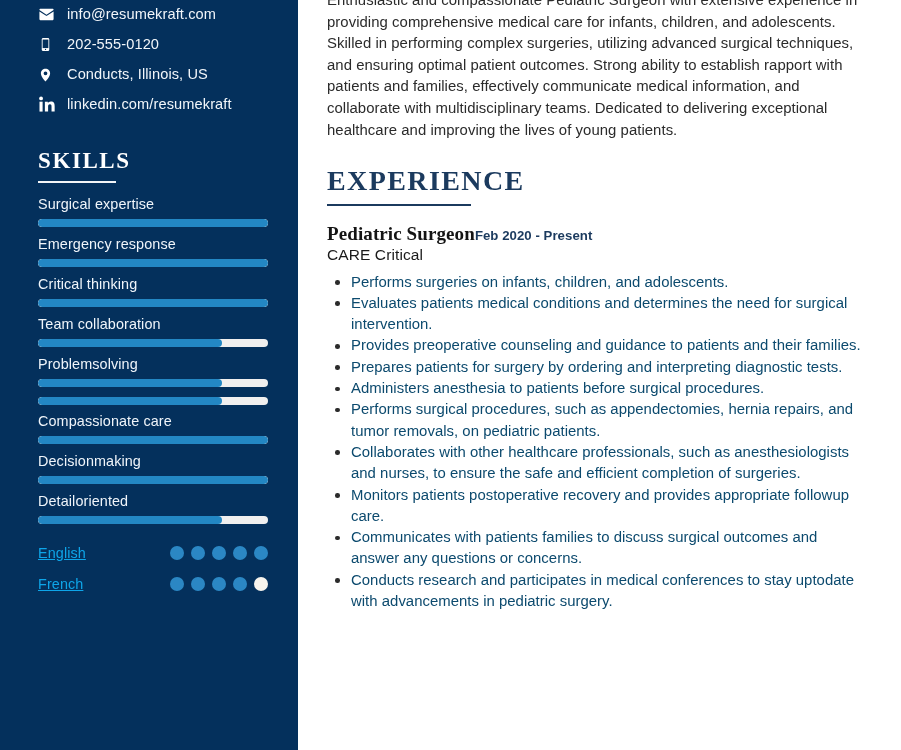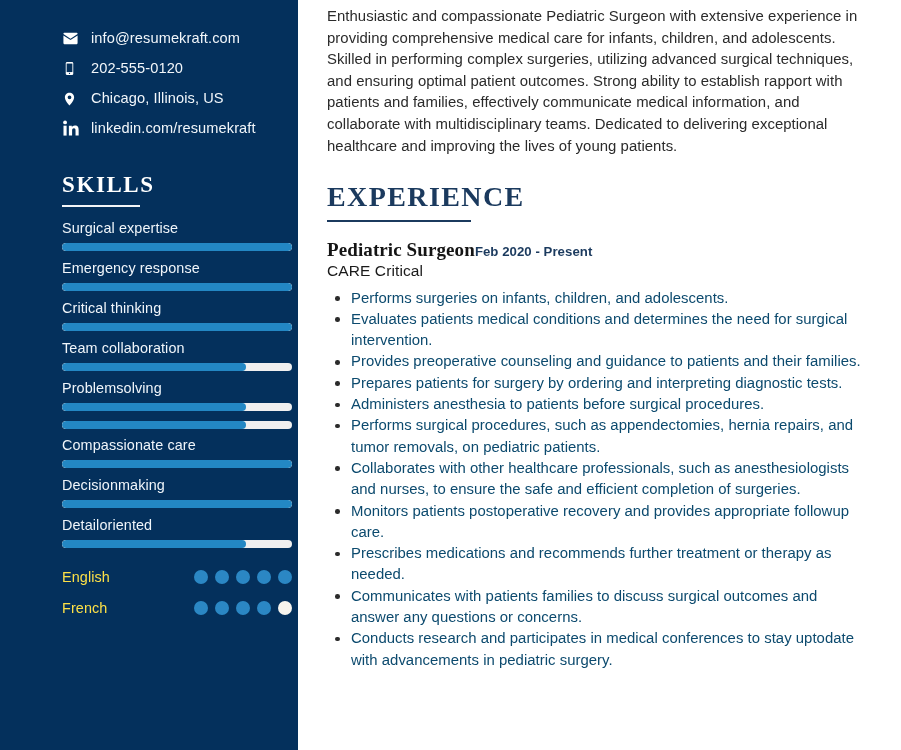--- a/index.html
+++ b/index.html
@@ -28,22 +28,21 @@
     width: 298px;
     min-width: 298px;
     background: #04305c;
     color: #ffffff;
     box-sizing: border-box;
     padding: 0 0 0 0;
     position: relative;
     overflow: hidden;
   }
   .sidebar-inner {
-    padding: 24px 28px 0 38px;
-    margin-left: 24px;
+    padding: 0 28px 0 38px;
   }
 
   
   .contact-list {
     list-style: none;
     margin: 0;
     padding: 0;
   }
   .contact-item {
     display: flex;
@@ -128,43 +127,44 @@
   }
   .lang-row {
     display: flex;
     align-items: center;
     justify-content: space-between;
     height: 31px;
     width: 230px;
   }
   .lang-name {
     font-size: 14.4px;
-    color: #fde047;
+    color: #0ea5e9;
     line-height: 1;
     letter-spacing: 0.1px;
+    text-decoration: underline;
   }
   .lang-dots {
     display: flex;
     gap: 7px;
   }
   .dot {
     width: 14px;
     height: 14px;
     border-radius: 50%;
     background: #2b87c4;
   }
   .dot.empty {
     background: #f7f4ee;
   }
 
   
   .main {
     flex: 1;
     box-sizing: border-box;
-    padding: 16px 32px 0 29px;
+    padding: 0 32px 0 29px;
     overflow: hidden;
   }
   .summary {
     margin: 0;
     padding-top: 0;
     font-size: 14.9px;
     line-height: 21.6px;
     color: #2b2b2b;
     letter-spacing: 0.05px;
     margin-top: -10px;
@@ -271,21 +271,21 @@
               </svg>
             </span>
             <span class="contact-text">202-555-0120</span>
           </li>
           <li class="contact-item">
             <span class="contact-icon">
               <svg width="15" height="18" viewBox="0 0 24 24" fill="currentColor">
                 <path d="M12 1.8c-4.1 0-7.4 3.3-7.4 7.4 0 5.4 6.6 12.4 6.9 12.7.3.3.7.3 1 0 .3-.3 6.9-7.3 6.9-12.7 0-4.1-3.3-7.4-7.4-7.4zm0 10.4a3 3 0 110-6 3 3 0 010 6z"></path>
               </svg>
             </span>
-            <span class="contact-text">Chicago, Illinois, US</span>
+            <span class="contact-text">Conducts, Illinois, US</span>
           </li>
           <li class="contact-item">
             <span class="contact-icon">
               <svg width="18" height="17" viewBox="0 0 24 24" fill="currentColor">
                 <rect x="1.4" y="8" width="4.4" height="14"></rect>
                 <circle cx="3.6" cy="3.4" r="2.7"></circle>
                 <path d="M9 8h4.2v1.95h.06c.6-1.1 2.05-2.25 4.2-2.25 4.5 0 5.34 2.85 5.34 6.57V22h-4.4v-6.6c0-1.58-.03-3.6-2.25-3.6-2.25 0-2.6 1.7-2.6 3.48V22H9V8z"></path>
               </svg>
             </span>
             <span class="contact-text">linkedin.com/resumekraft</span>
@@ -398,21 +398,20 @@
           <div class="job-company">CARE Critical</div>
           <ul class="bullets">
             <li>Performs surgeries on infants, children, and adolescents.</li>
             <li>Evaluates patients medical conditions and determines the need for surgical intervention.</li>
             <li>Provides preoperative counseling and guidance to patients and their families.</li>
             <li>Prepares patients for surgery by ordering and interpreting diagnostic tests.</li>
             <li>Administers anesthesia to patients before surgical procedures.</li>
             <li>Performs surgical procedures, such as appendectomies, hernia repairs, and tumor removals, on pediatric patients.</li>
             <li>Collaborates with other healthcare professionals, such as anesthesiologists and nurses, to ensure the safe and efficient completion of surgeries.</li>
             <li>Monitors patients postoperative recovery and provides appropriate followup care.</li>
-            <li>Prescribes medications and recommends further treatment or therapy as needed.</li>
             <li>Communicates with patients families to discuss surgical outcomes and answer any questions or concerns.</li>
             <li>Conducts research and participates in medical conferences to stay uptodate with advancements in pediatric surgery.</li>
           </ul>
         </div>
       </div>
 
   </main>
 </div>
 
 </body></html>

